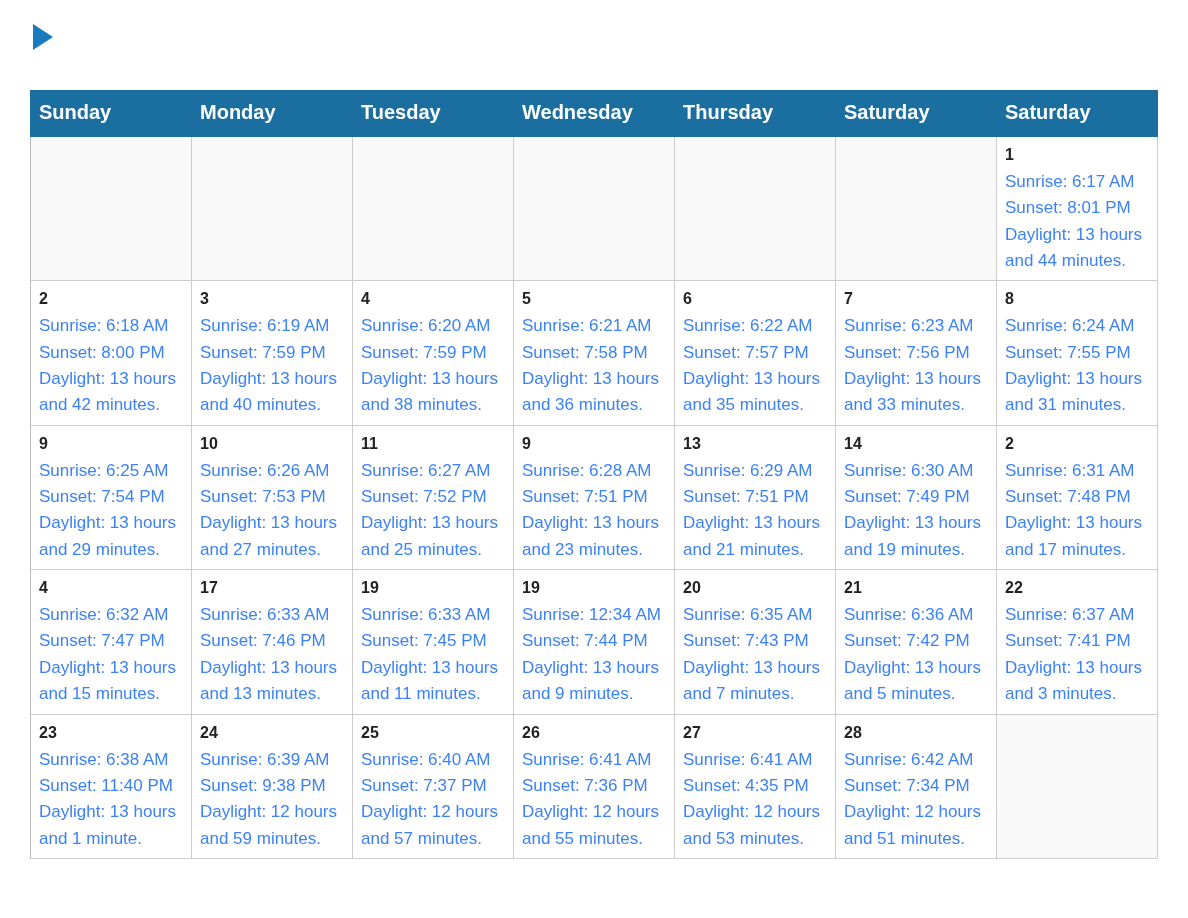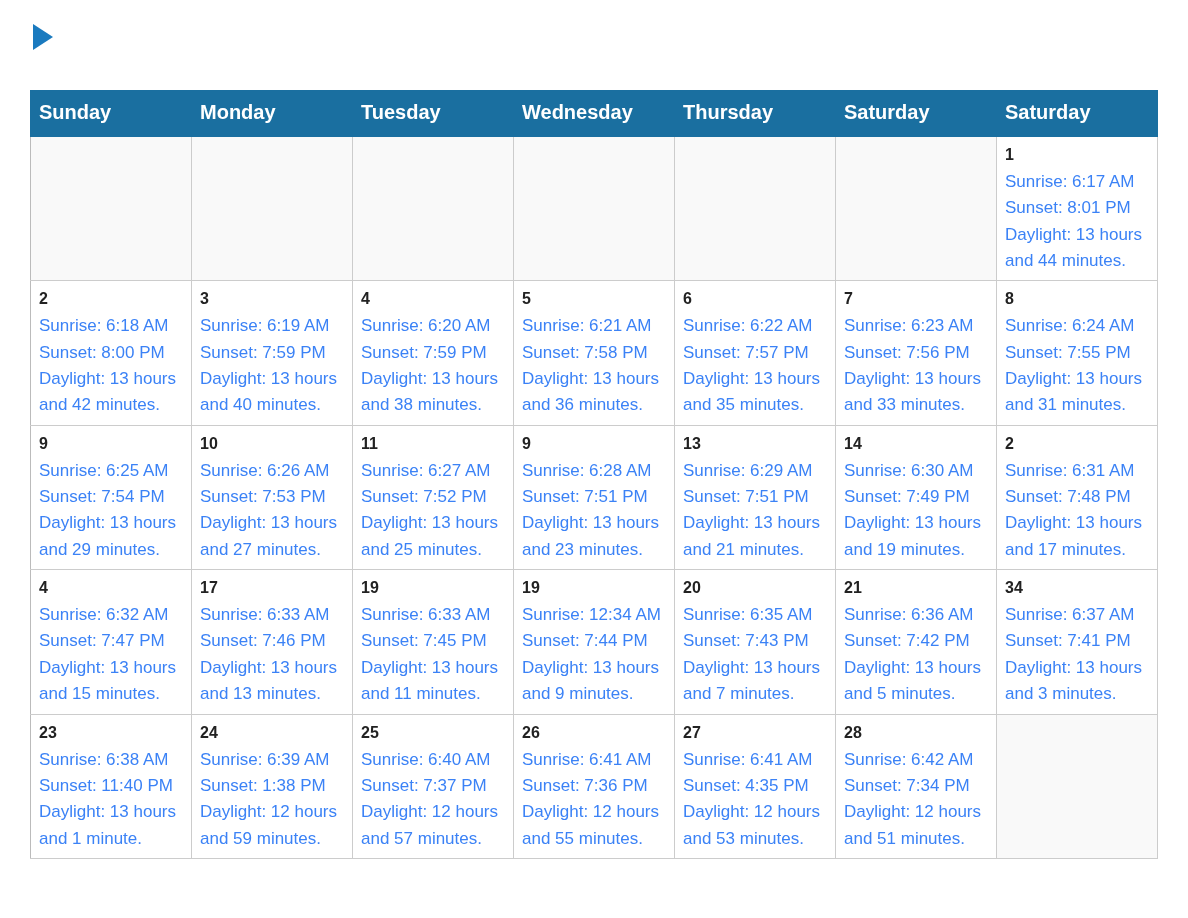--- a/index.html
+++ b/index.html
@@ -258,37 +258,37 @@
 Sunset: 7:43 PM
 Daylight: 13 hours and 7 minutes.</div>
         </td>
         <td>
           <span class="day-number">21</span>
           <div class="day-info">Sunrise: 6:36 AM
 Sunset: 7:42 PM
 Daylight: 13 hours and 5 minutes.</div>
         </td>
         <td>
-          <span class="day-number">34</span>
+          <span class="day-number">22</span>
           <div class="day-info">Sunrise: 6:37 AM
 Sunset: 7:41 PM
 Daylight: 13 hours and 3 minutes.</div>
         </td>
       </tr>
       <tr>
         <td>
           <span class="day-number">23</span>
           <div class="day-info">Sunrise: 6:38 AM
 Sunset: 11:40 PM
 Daylight: 13 hours and 1 minute.</div>
         </td>
         <td>
           <span class="day-number">24</span>
           <div class="day-info">Sunrise: 6:39 AM
-Sunset: 1:38 PM
+Sunset: 9:38 PM
 Daylight: 12 hours and 59 minutes.</div>
         </td>
         <td>
           <span class="day-number">25</span>
           <div class="day-info">Sunrise: 6:40 AM
 Sunset: 7:37 PM
 Daylight: 12 hours and 57 minutes.</div>
         </td>
         <td>
           <span class="day-number">26</span>

